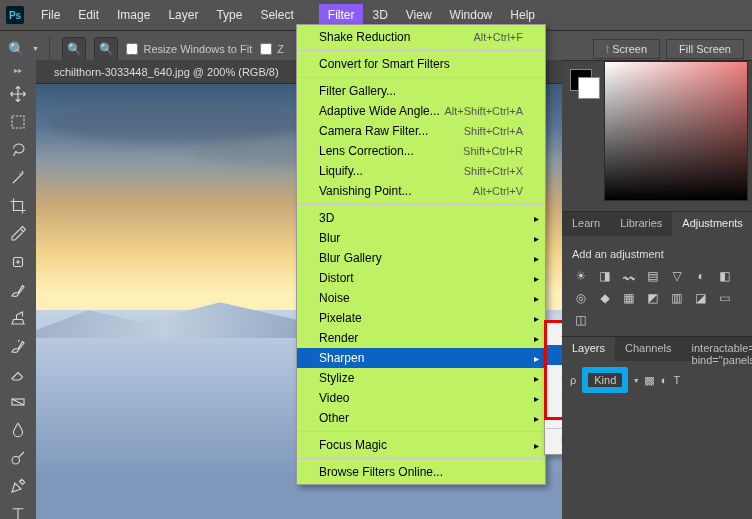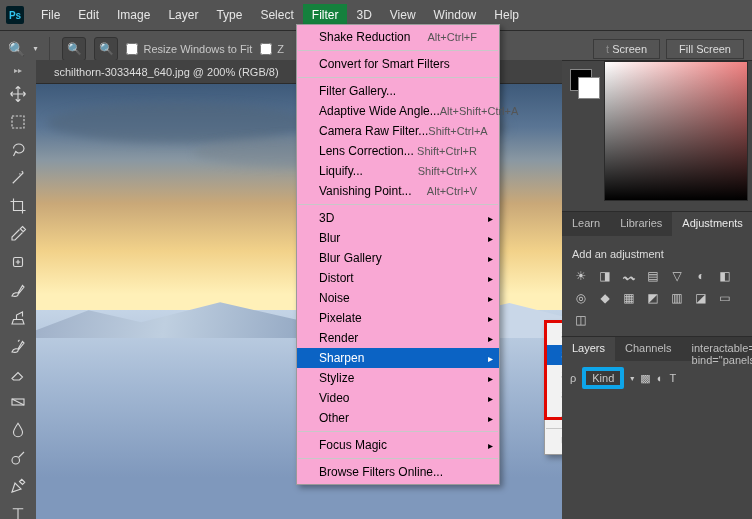--- a/index.html
+++ b/index.html
@@ -2,21 +2,21 @@
 <html><head>
 <meta charset="utf-8">
 <style>
 * { margin: 0; padding: 0; box-sizing: border-box; font-family: "Segoe UI", Tahoma, sans-serif; user-select: none; }
 body { background: #535353; width: 752px; height: 519px; overflow: hidden; color: #d0d0d0; font-size: 12px; position: relative; }
 
 
 .menubar { height: 31px; background: #535353; display: flex; align-items: center; padding-left: 6px; border-bottom: 1px solid #2b2b2b; }
 .ps-logo { width: 18px; height: 18px; background: #001d26; color: #31c5f0; display: flex; align-items: center; justify-content: center; font-weight: bold; font-size: 10px; border-radius: 2px; margin-right: 8px; }
 .menu-item { padding: 4px 9px; color: #e6e6e6; cursor: default; }
-.menu-item.active { background: #15803d; color: #fff; }
+.menu-item.active { background: #8b5cf6; color: #fff; margin-left: 16px; }
 
 
 .optbar { height: 36px; background: #535353; display: flex; align-items: center; gap: 8px; padding: 0 8px; border-bottom: 1px solid #2b2b2b; }
 .zoom-icon { font-size: 14px; color: #ddd; }
 .opt-sep { width: 1px; height: 24px; background: #404040; margin: 0 4px; }
 .zoom-btn { width: 24px; height: 24px; background: #444; border: 1px solid #333; border-radius: 3px; display: flex; align-items: center; justify-content: center; font-size: 12px; }
 .checkbox-opt { display: flex; align-items: center; gap: 5px; color: #c8c8c8; font-size: 11px; }
 .checkbox-opt input { width: 12px; height: 12px; accent-color: #666; }
 .opt-btn { background: #545454; border: 1px solid #3a3a3a; color: #ddd; padding: 3px 12px; border-radius: 0; font-size: 11px; }
 
@@ -34,21 +34,21 @@
 .image-mock { position: absolute; inset: 0; }
 .sky { position: absolute; left: 0; right: 0; top: 0; height: 55%; background: linear-gradient(to bottom, #3e5a7a 0%, #5a7594 18%, #8a98a2 32%, #c9a878 50%, #f2d28a 70%, #fff0b8 88%); }
 .cloud { position: absolute; background: rgba(80, 100, 120, 0.55); border-radius: 50%; filter: blur(4px); }
 .cloud.c1 { left: 2%; top: 8%; width: 50%; height: 40px; }
 .cloud.c2 { left: 30%; top: 22%; width: 40%; height: 30px; background: rgba(120, 130, 140, 0.45); }
 .cloud.c3 { left: 55%; top: 12%; width: 35%; height: 28px; }
 .mountains { position: absolute; left: 0; right: 0; top: 52%; bottom: 0; background: linear-gradient(to bottom, #c4d4e6 0%, #a4b9d4 35%, #7f98bc 80%); }
 .mountain-ridge { position: absolute; top: -12px; left: 0; right: 0; height: 40px; background: linear-gradient(100deg, #9fb0c8 0%, #bfcfe0 25%, #8fa4c0 55%, #c9d7e8 80%); clip-path: polygon(0 80%, 10% 30%, 20% 60%, 35% 10%, 50% 55%, 65% 18%, 78% 48%, 90% 12%, 100% 45%, 100% 100%, 0 100%); }
 
 
-.dropdown { position: absolute; left: 296px; top: 24px; width: 204px; background: #f9a8d4; border: 1px solid #9a9a9a; box-shadow: 3px 3px 6px rgba(0,0,0,0.35); color: #000; font-size: 12px; padding: 2px 0; }
+.dropdown { position: absolute; left: 296px; top: 24px; width: 250px; background: #bef264; border: 1px solid #9a9a9a; box-shadow: 3px 3px 6px rgba(0,0,0,0.35); color: #000; font-size: 12px; padding: 2px 0; }
 .dropdown .mi { display: flex; justify-content: space-between; align-items: center; padding: 3px 22px 3px 22px; white-space: nowrap; position: relative; }
 .dropdown .sep { height: 1px; background: #c8c8c8; margin: 3px 1px; }
 .dropdown .mi.highlight { background: #0b63c4; color: #fff; }
 .dropdown .mi .shortcut { color: #555; font-size: 11px; }
 .dropdown .mi.has-sub::after { content: "▸"; position: absolute; right: 6px; font-size: 10px; }
 
 
 .submenu { position: absolute; left: 544px; top: 322px; width: 140px; background: #f2f2f2; border: 1px solid #9a9a9a; box-shadow: 3px 3px 6px rgba(0,0,0,0.35); color: #000; font-size: 12px; padding: 2px 0; }
 .submenu .mi { padding: 3px 16px; }
 .submenu .mi.highlight { background: #0b63c4; color: #fff; }
@@ -63,21 +63,21 @@
 .ptab.active { background: #454545; color: #eaeaea; }
 .panel-body { padding: 8px; }
 .swatch-fg { width: 22px; height: 22px; background: #000; border: 1px solid #888; position: absolute; }
 .color-picker { position: relative; height: 150px; }
 .swatch-wrap { position: relative; width: 30px; height: 30px; }
 .gradient-box { position: absolute; left: 42px; top: 0; right: 4px; height: 140px; border: 1px solid #2b2b2b; background: linear-gradient(to bottom, rgba(0,0,0,0) 0%, #000 100%), linear-gradient(to right, #fff 0%, #f08080 100%); }
 .adj-label { font-size: 11px; color: #ddd; margin: 4px 0 8px 2px; }
 .adj-icons { display: flex; flex-wrap: wrap; gap: 6px; padding: 0 2px; }
 .adj-icons span { width: 18px; height: 16px; display: inline-flex; align-items: center; justify-content: center; font-size: 12px; color: #c9c9c9; }
 .layers-body { padding: 6px 8px; font-size: 11px; color: #c8c8c8; display: flex; align-items: center; gap: 6px; }
-.kind-chip { background: #3a3a3a; border: 4px solid #0ea5e9; padding: 1px 6px; border-radius: 2px; }
+.kind-chip { background: #3a3a3a; border: 6px solid #0ea5e9; padding: 1px 6px; border-radius: 2px; }
 </style>
 </head>
 <body>
 
 <div class="menubar">
   <div class="ps-logo">Ps</div>
   <div class="menu-item">File</div>
   <div class="menu-item">Edit</div>
   <div class="menu-item">Image</div>
   <div class="menu-item">Layer</div>

